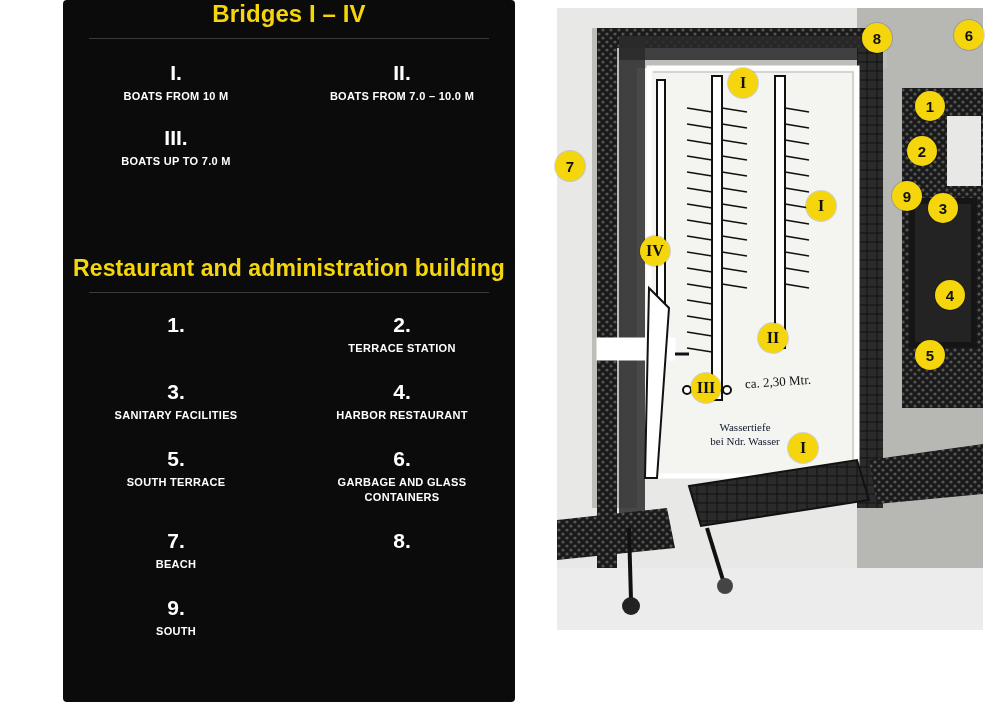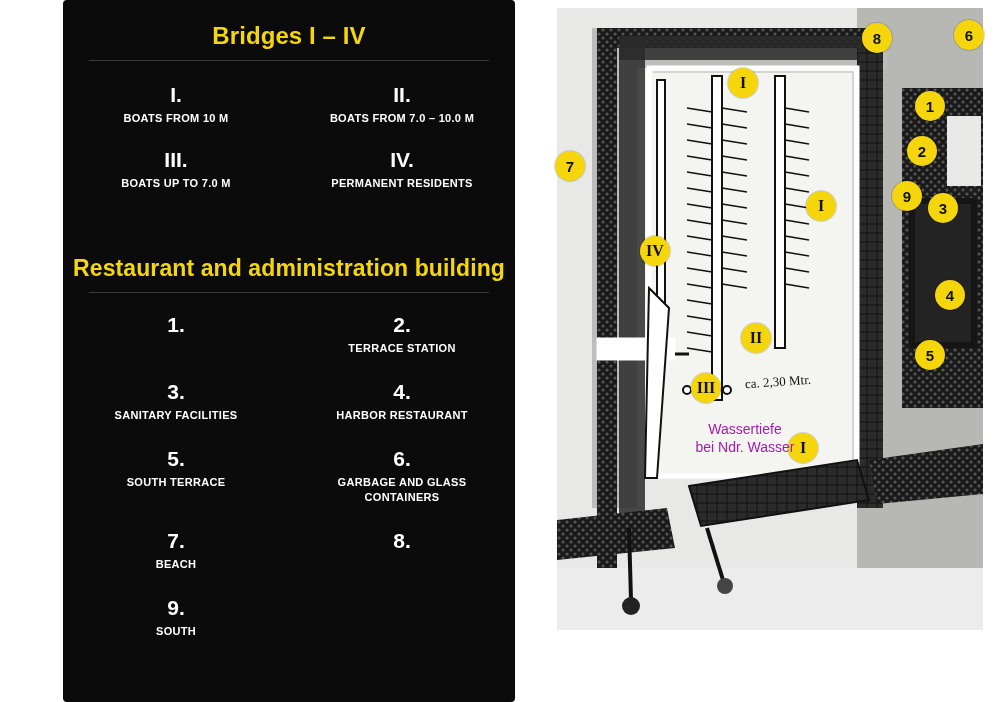--- a/index.html
+++ b/index.html
@@ -37,21 +37,20 @@
     margin: 10px 26px 0 26px;
   }
 
   
   #bridges-panel {
     position: absolute;
     left: 0;
     top: 0;
     width: 452px;
     height: 264px;
-    padding-top: 22px;
     box-sizing: border-box;
   }
   #bridges-panel .panel-title {
     font-size: 24px;
   }
   .grid2 {
     display: flex;
     flex-wrap: wrap;
   }
   .cell {
@@ -125,23 +124,23 @@
     align-items: center;
     justify-content: center;
     box-shadow: 0 0 0 1px rgba(0,0,0,.15);
   }
   .marker.roman {
     font-family: "Liberation Serif", serif;
     font-size: 16px;
   }
   .map-note {
     position: absolute;
-    color: #a21caf;
-    font-family: Liberation Sans, sans-serif;
-    font-size: 14px;
+    color: #0f172a;
+    font-family: Liberation Serif, serif;
+    font-size: 11px;
     line-height: 1.25;
     text-align: center;
   }
   .depth-label {
     position: absolute;
     color: #111;
     font-family: "Liberation Serif", serif;
     font-size: 13px;
     transform: rotate(-4deg);
   }
@@ -159,24 +158,20 @@
         <div class="num">I.</div>
         <div class="desc">BOATS FROM 10 M</div>
       </div>
       <div class="cell">
         <div class="num">II.</div>
         <div class="desc">BOATS FROM 7.0 – 10.0 M</div>
       </div>
       <div class="cell">
         <div class="num">III.</div>
         <div class="desc">BOATS UP TO 7.0 M</div>
-      </div>
-      <div class="cell">
-        <div class="num">IV.</div>
-        <div class="desc">PERMANENT RESIDENTS</div>
       </div>
     </div>
   </div>
 
   <div class="panel" id="building-panel">
     <div class="panel-title">Restaurant and administration building</div>
     <hr class="panel-title-rule">
     <div class="grid2" id="building-grid">
       <div class="cell">
         <div class="num">1.</div>
@@ -335,21 +330,21 @@
   <div class="marker" style="left:350px;  top:128px;">2</div>
   <div class="marker" style="left:335px;  top:173px;">9</div>
   <div class="marker" style="left:371px;  top:185px;">3</div>
   <div class="marker" style="left:378px;  top:272px;">4</div>
   <div class="marker" style="left:358px;  top:332px;">5</div>
   <div class="marker" style="left:-2px;   top:143px;">7</div>
 
   <div class="marker roman" style="left:171px; top:60px;">I</div>
   <div class="marker roman" style="left:83px;  top:185px;margin-top:43px;">IV</div>
   <div class="marker roman" style="left:249px; top:183px;">I</div>
-  <div class="marker roman" style="left:184px; top:315px;">II</div>
+  <div class="marker roman" style="left:201px; top:315px;">II</div>
   <div class="marker roman" style="left:134px; top:365px;">III</div>
   <div class="marker roman" style="left:231px; top:425px;">I</div>
 
   <div class="depth-label" style="left:188px; top:366px;">ca. 2,30 Mtr.</div>
   <div class="map-note" style="left:118px; top:413px; width:140px;">
     <div>Wassertiefe</div>
     <div>bei Ndr. Wasser</div>
   </div>
 
 </div>

